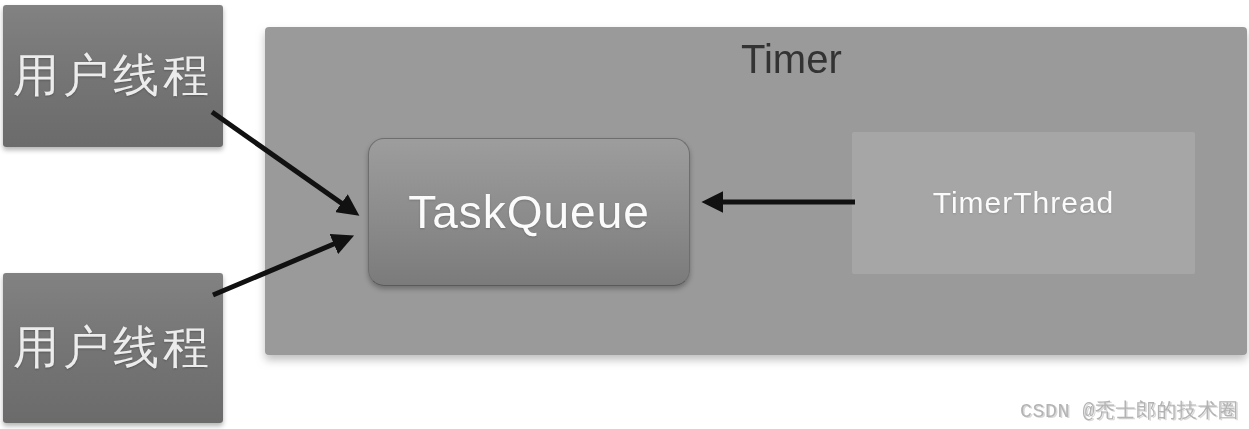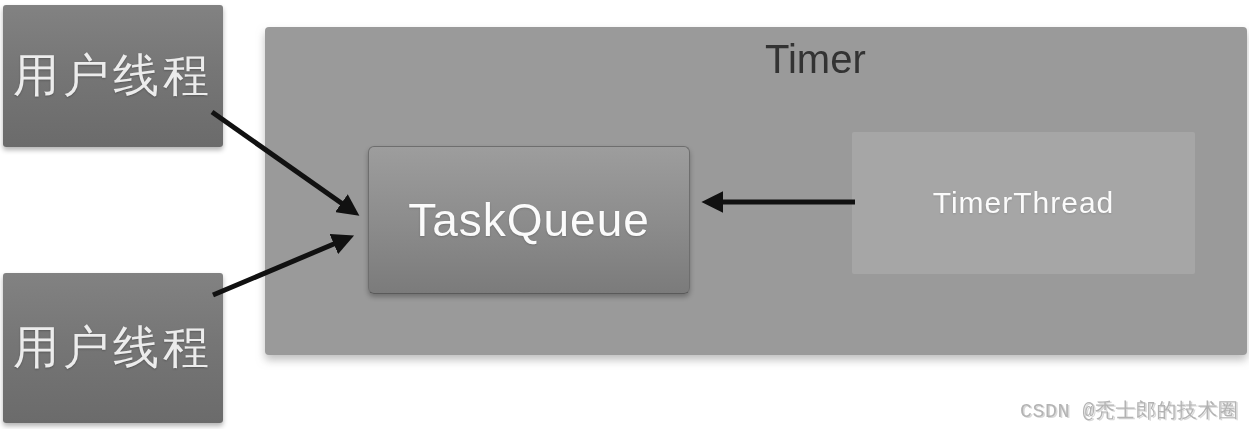--- a/index.html
+++ b/index.html
@@ -48,34 +48,33 @@
     border-radius: 4px;
     box-shadow: 0 5px 8px rgba(140,140,140,0.55);
   }
   .timer-title {
     position: absolute;
     left: 476px;
     top: 10px;
     font-size: 40px;
     color: #333333;
     white-space: nowrap;
-    margin-left: 24px;
   }
 
   
   .task-queue {
     position: absolute;
     left: 103px;
-    top: 119px;
+    top: 111px;
     width: 320px;
     height: 146px;
     background: linear-gradient(180deg, #9d9d9d 0%, #8b8b8b 55%, #7b7b7b 100%);
     border: 1px solid #6e6e6e;
     border-bottom-color: #5a5a5a;
-    border-radius: 6px;
+    border-radius: 16px;
     box-shadow: 0 3px 5px rgba(0,0,0,0.28);
     display: flex;
     align-items: center;
     justify-content: center;
   }
   .task-queue .label {
     color: #fbfbfb;
     font-size: 46px;
     letter-spacing: 1px;
     text-shadow: 0 1px 2px rgba(0,0,0,0.18);

